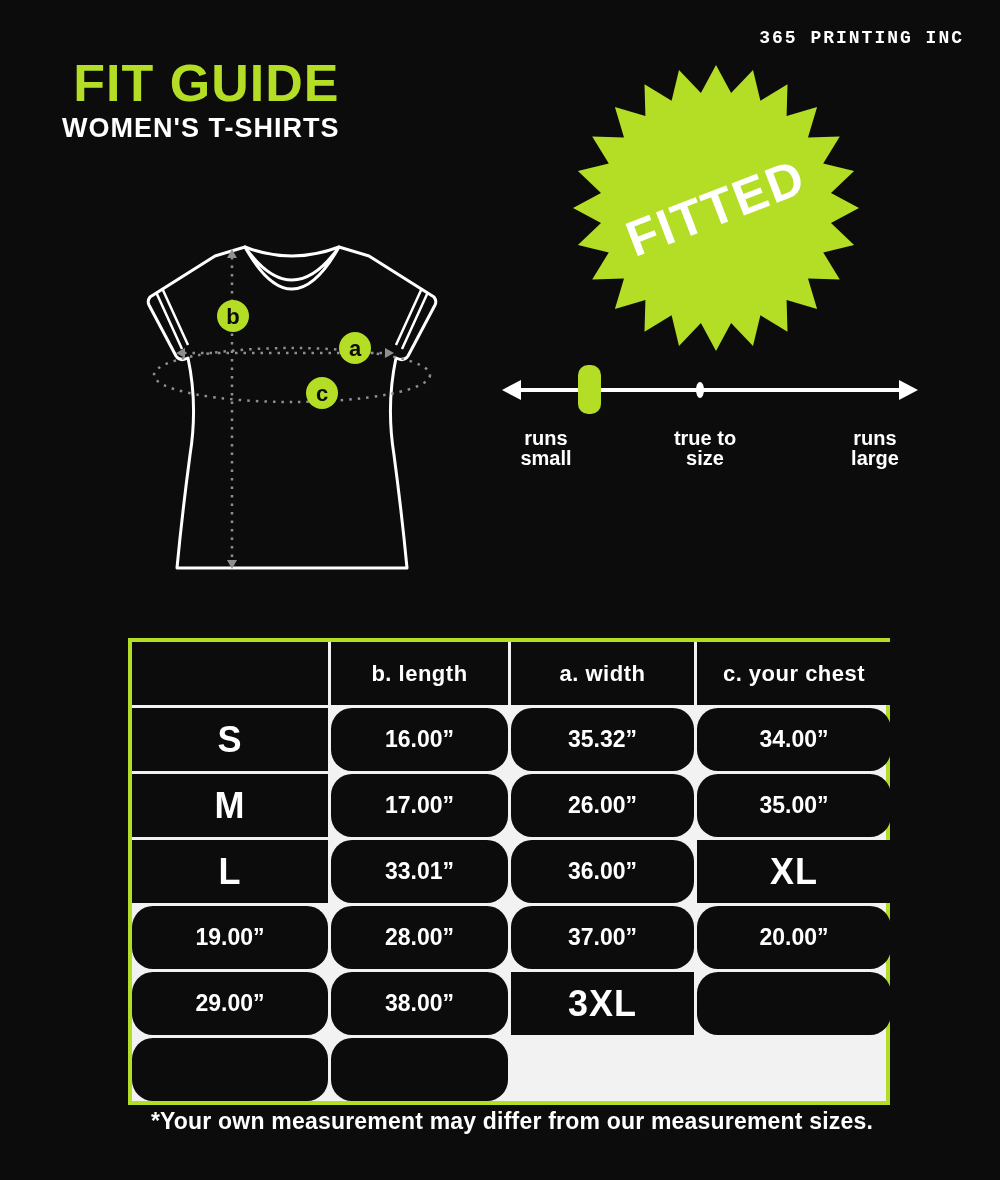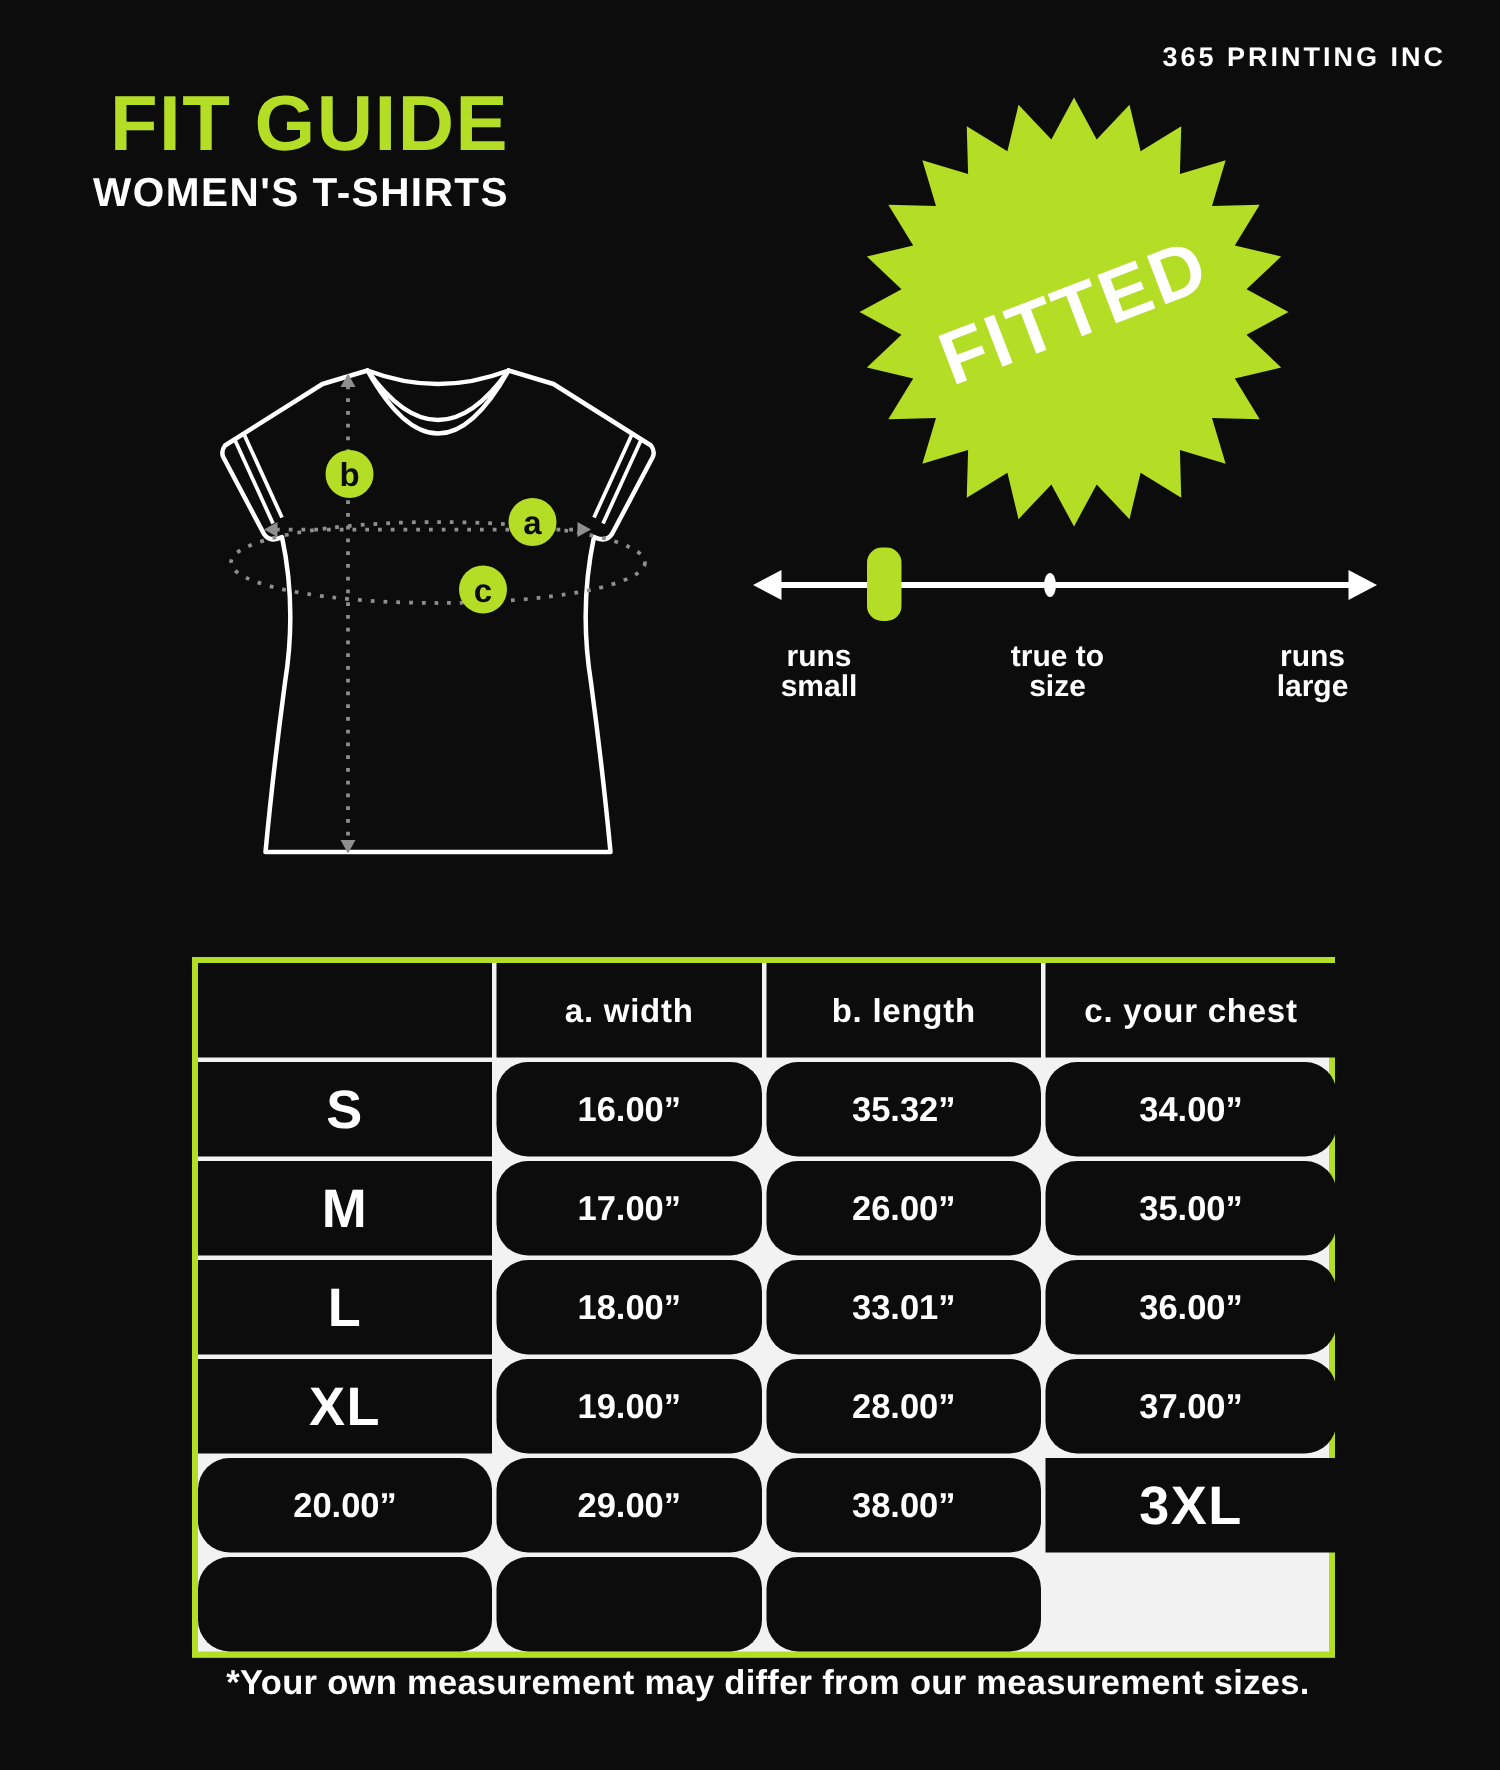--- a/index.html
+++ b/index.html
@@ -11,20 +11,21 @@
   *{margin:0;padding:0;box-sizing:border-box;}
   html,body{background:#000;}
   body{font-family:"Liberation Sans", sans-serif;}
   .canvas{
     position:relative;width:1000px;height:1180px;background:var(--bg);
     overflow:hidden;font-weight:bold;color:var(--text);
   }
   .brand{
     position:absolute;top:28px;right:36px;font-size:18px;letter-spacing:2px;
     color:var(--text);
+    font-family:Liberation Mono, monospace;
   }
   .title-block{position:absolute;left:62px;top:56px;text-align:right;}
   .title{
     color:var(--accent);font-size:52px;letter-spacing:1px;line-height:1.05;
     white-space:nowrap;
   }
   .subtitle{
     color:var(--text);font-size:27px;letter-spacing:1px;margin-top:2px;
     white-space:nowrap;
   }
@@ -135,36 +136,35 @@
       <div>size</div>
     </div>
     <div class="slider-label lbl-large">
       <div>runs</div>
       <div>large</div>
     </div>
   </div>
 
   <div class="size-table">
     <div class="cell head"></div>
+    <div class="cell head">b. length</div>
     <div class="cell head">a. width</div>
-    <div class="cell head">b. length</div>
     <div class="cell head">c. your chest</div>
 
     <div class="cell size">S</div>
     <div class="cell val">16.00”</div>
     <div class="cell val">35.32”</div>
     <div class="cell val">34.00”</div>
 
     <div class="cell size">M</div>
     <div class="cell val">17.00”</div>
     <div class="cell val">26.00”</div>
     <div class="cell val">35.00”</div>
 
     <div class="cell size">L</div>
-    <div class="cell val">18.00”</div>
     <div class="cell val">33.01”</div>
     <div class="cell val">36.00”</div>
 
     <div class="cell size">XL</div>
     <div class="cell val">19.00”</div>
     <div class="cell val">28.00”</div>
     <div class="cell val">37.00”</div>
 
     <div class="cell val">20.00”</div>
     <div class="cell val">29.00”</div>

